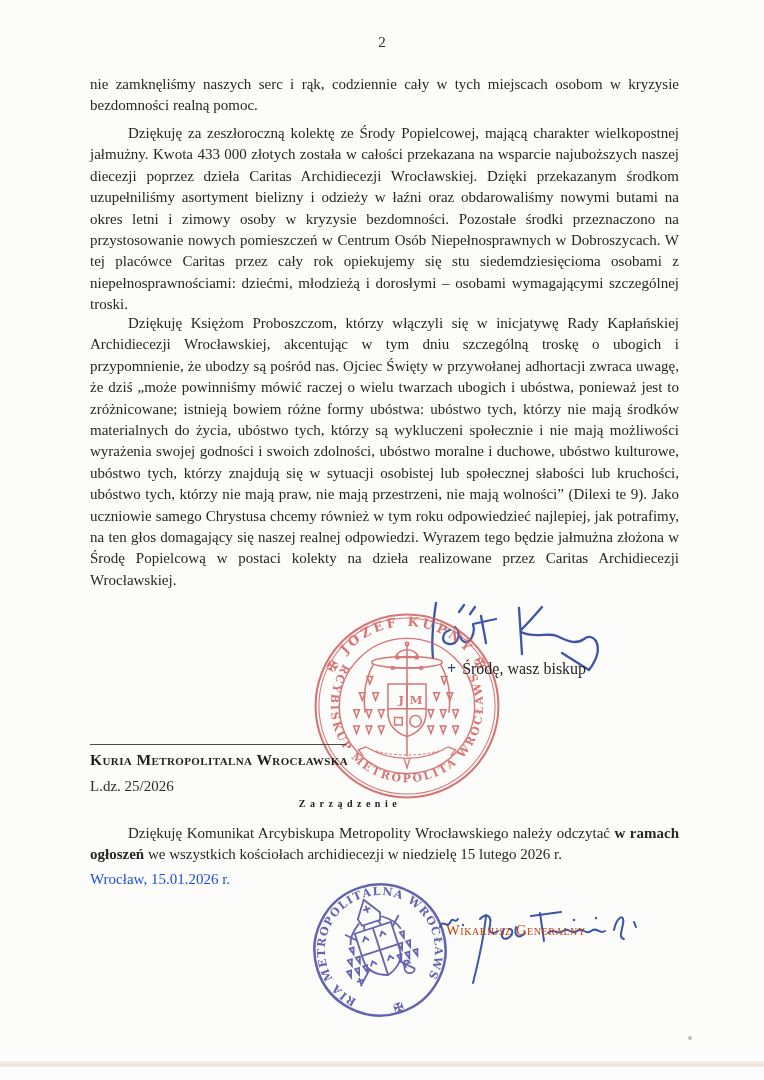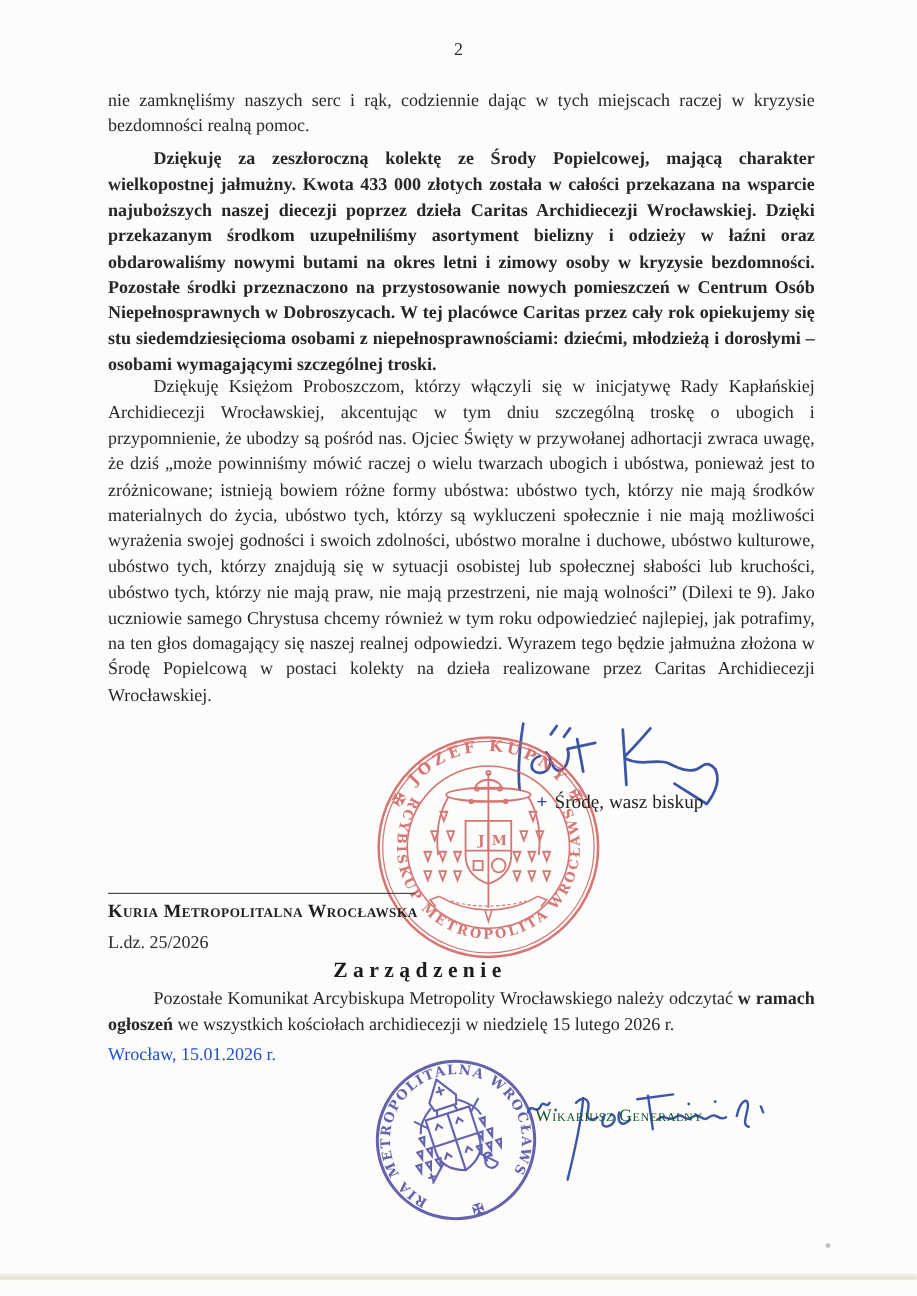--- a/index.html
+++ b/index.html
@@ -9,67 +9,67 @@
     font-family:"Liberation Serif", serif;
     color:#222;
   }
   .page{position:absolute;inset:0;background:#fcfcfa;}
   .page-number{position:absolute;top:34px;left:0;width:764px;text-align:center;
     font-size:15px;color:#2a2a2a;}
   .para{position:absolute;left:90px;width:589px;font-size:15px;line-height:21.4px;
     text-align:justify;color:#262626;}
   .indent{text-indent:38px;}
   .p1{top:74px;}
-  .p2{top:123px;font-weight:bold;}
+  .p2{top:123px;}
   .p3{top:313px;}
   .p4{top:567px;}
   .it{}
   .bd{font-weight:bold;}
 
   .sig-bishop{position:absolute;left:423px;top:596px;width:195px;height:84px;}
   .stamp-red{position:absolute;left:302px;top:606px;width:210px;height:200px;opacity:.85;}
   .signoff{position:absolute;left:447px;top:660px;font-size:16px;color:#242424;white-space:nowrap;}
   .signoff .cross{color:#32458f;font-weight:bold;margin-right:6px;}
 
   .rule{position:absolute;left:90px;top:744px;width:256px;height:1px;background:#4a4a4a;}
   .office{position:absolute;left:90px;top:751px;font-size:15.5px;font-weight:bold;
     font-variant:small-caps;letter-spacing:.4px;color:#1f1f1f;}
   .refnum{position:absolute;left:90px;top:778px;font-size:15px;color:#2a2a2a;font-family:Liberation Serif, serif;}
   .heading{position:absolute;left:0;width:700px;top:798px;text-align:center;
-    font-size:18px;font-weight:bold;letter-spacing:4.5px;color:#1c1c1c;}
+    font-size:10px;font-weight:bold;letter-spacing:4.5px;color:#1c1c1c;}
   .directive{position:absolute;left:90px;width:589px;font-size:15px;line-height:21.4px;color:#262626;}
   .directive.l1{top:823px;text-indent:38px;text-align:justify;text-align-last:justify;}
   .directive.l2{top:844px;}
   .placedate{position:absolute;left:90px;top:871px;font-size:15px;color:#1d4ed8;}
 
   .stamp-blue{position:absolute;left:306px;top:876px;width:148px;height:148px;opacity:.88;
     transform:rotate(-18deg);}
   .sig-vicar{position:absolute;left:428px;top:903px;width:230px;height:88px;}
   .vicar-title{position:absolute;left:446px;top:922px;font-size:14.5px;
-    font-variant:small-caps;letter-spacing:.6px;color:#14532d;}
+    font-variant:small-caps;letter-spacing:.6px;color:#c2410c;}
 
   .scan-edge{position:absolute;left:0;top:1061px;width:764px;height:6px;
     background:linear-gradient(#f6f5ef, #e7e1d0 70%, #f3f2ec);}
   .scan-speck{position:absolute;left:688px;top:1036px;width:4px;height:4px;border-radius:50%;
     background:#8a8a8a;opacity:.55;}
 
   .stamp-red text{fill:#cf5f5e;font-family:"DejaVu Serif", serif;font-weight:600;}
   .stamp-red .ring,.stamp-red .art{stroke:#cf5f5e;fill:none;}
   .stamp-blue text{fill:#514fa3;font-family:"DejaVu Serif", serif;font-weight:600;}
   .stamp-blue .ring,.stamp-blue .art{stroke:#514fa3;fill:none;}
   .ink{stroke:#3c55a6;fill:none;stroke-linecap:round;stroke-linejoin:round;}
 </style>
 </head>
 <body>
 
 <div class="page">
 
   <div class="page-number">2</div>
 
-  <div class="para p1"><span>nie zamknęliśmy naszych serc i rąk, codziennie dając w tych miejscach raczej w kryzysie bezdomności realną pomoc.</span></div>
+  <div class="para p1"><span>nie zamknęliśmy naszych serc i rąk, codziennie cały w tych miejscach osobom w kryzysie bezdomności realną pomoc.</span></div>
   <div class="para p2 indent"><span>Dziękuję za zeszłoroczną kolektę ze Środy Popielcowej, mającą charakter wielkopostnej jałmużny. Kwota 433 000 złotych została w całości przekazana na wsparcie najuboższych naszej diecezji poprzez dzieła Caritas Archidiecezji Wrocławskiej. Dzięki przekazanym środkom uzupełniliśmy asortyment bielizny i odzieży w łaźni oraz obdarowaliśmy nowymi butami na okres letni i zimowy osoby w kryzysie bezdomności. Pozostałe środki przeznaczono na przystosowanie nowych pomieszczeń w Centrum Osób Niepełnosprawnych w Dobroszycach. W tej placówce Caritas przez cały rok opiekujemy się stu siedemdziesięcioma osobami z niepełnosprawnościami: dziećmi, młodzieżą i dorosłymi – osobami wymagającymi szczególnej troski.</span></div>
   <div class="para p3 indent"><span>Dziękuję Księżom Proboszczom, którzy włączyli się w inicjatywę Rady Kapłańskiej Archidiecezji Wrocławskiej, akcentując w tym dniu szczególną troskę o ubogich i przypomnienie, że ubodzy są pośród nas. Ojciec Święty w przywołanej adhortacji zwraca uwagę, że dziś „może powinniśmy mówić raczej o wielu twarzach ubogich i ubóstwa, ponieważ jest to zróżnicowane; istnieją bowiem różne formy ubóstwa: ubóstwo tych, którzy nie mają środków materialnych do życia, ubóstwo tych, którzy są wykluczeni społecznie i nie mają możliwości wyrażenia swojej godności i swoich zdolności, ubóstwo moralne i duchowe, ubóstwo kulturowe, ubóstwo tych, którzy znajdują się w sytuacji osobistej lub społecznej słabości lub kruchości, ubóstwo tych, którzy nie mają praw, nie mają przestrzeni, nie mają wolności” </span><span class="it">(Dilexi te 9)</span><span>. Jako uczniowie samego Chrystusa chcemy również w tym roku odpowiedzieć najlepiej, jak potrafimy, na ten głos domagający się naszej realnej odpowiedzi. Wyrazem tego będzie jałmużna złożona w Środę Popielcową w postaci kolekty na dzieła realizowane przez Caritas Archidiecezji Wrocławskiej.</span></div>
 
   <svg class="sig-bishop" viewBox="0 0 195 84">
     <g class="ink" stroke-width="2.3">
       <path d="M10,62 C8,44 11,20 13,7"></path>
       <path d="M36,16 l5,-7"></path>
       <path d="M47,18 l5,-7"></path>
       <path d="M27,34 C19,36 17,47 26,48 C35,49 39,37 32,31"></path>
       <path d="M37,40 C39,47 45,49 49,41 C51,36 51,31 50,29"></path>
@@ -155,21 +155,21 @@
   </svg>
 
   <div class="signoff">
     <span class="cross">+</span><span>Środę, wasz biskup</span>
   </div>
 
   <div class="rule"></div>
   <div class="office">Kuria Metropolitalna Wrocławska</div>
   <div class="refnum">L.dz. 25/2026</div>
   <div class="heading">Zarządzenie</div>
-  <div class="directive l1"><span>Pozostałe </span><span class="it">Komunikat Arcybiskupa Metropolity Wrocławskiego</span><span> należy odczytać </span><span class="bd">w ramach</span></div>
+  <div class="directive l1"><span>Dziękuję </span><span class="it">Komunikat Arcybiskupa Metropolity Wrocławskiego</span><span> należy odczytać </span><span class="bd">w ramach</span></div>
   <div class="directive l2"><span class="bd">ogłoszeń</span><span> we wszystkich kościołach archidiecezji w niedzielę 15 lutego 2026 r.</span></div>
   <div class="placedate">Wrocław, 15.01.2026 r.</div>
 
   <svg class="stamp-blue" viewBox="0 0 140 140">
     <defs>
       <path id="arcBlue" d="M 33.2,106.8 A 52,52 0 1 1 106.8,106.8"></path>
     </defs>
     <circle class="ring" cx="70" cy="70" r="62" stroke-width="2.4"></circle>
     <text font-size="10.5" letter-spacing="1.2">
       <textPath href="#arcBlue" startOffset="50%" text-anchor="middle">KURIA METROPOLITALNA WROCŁAWSKA</textPath>

